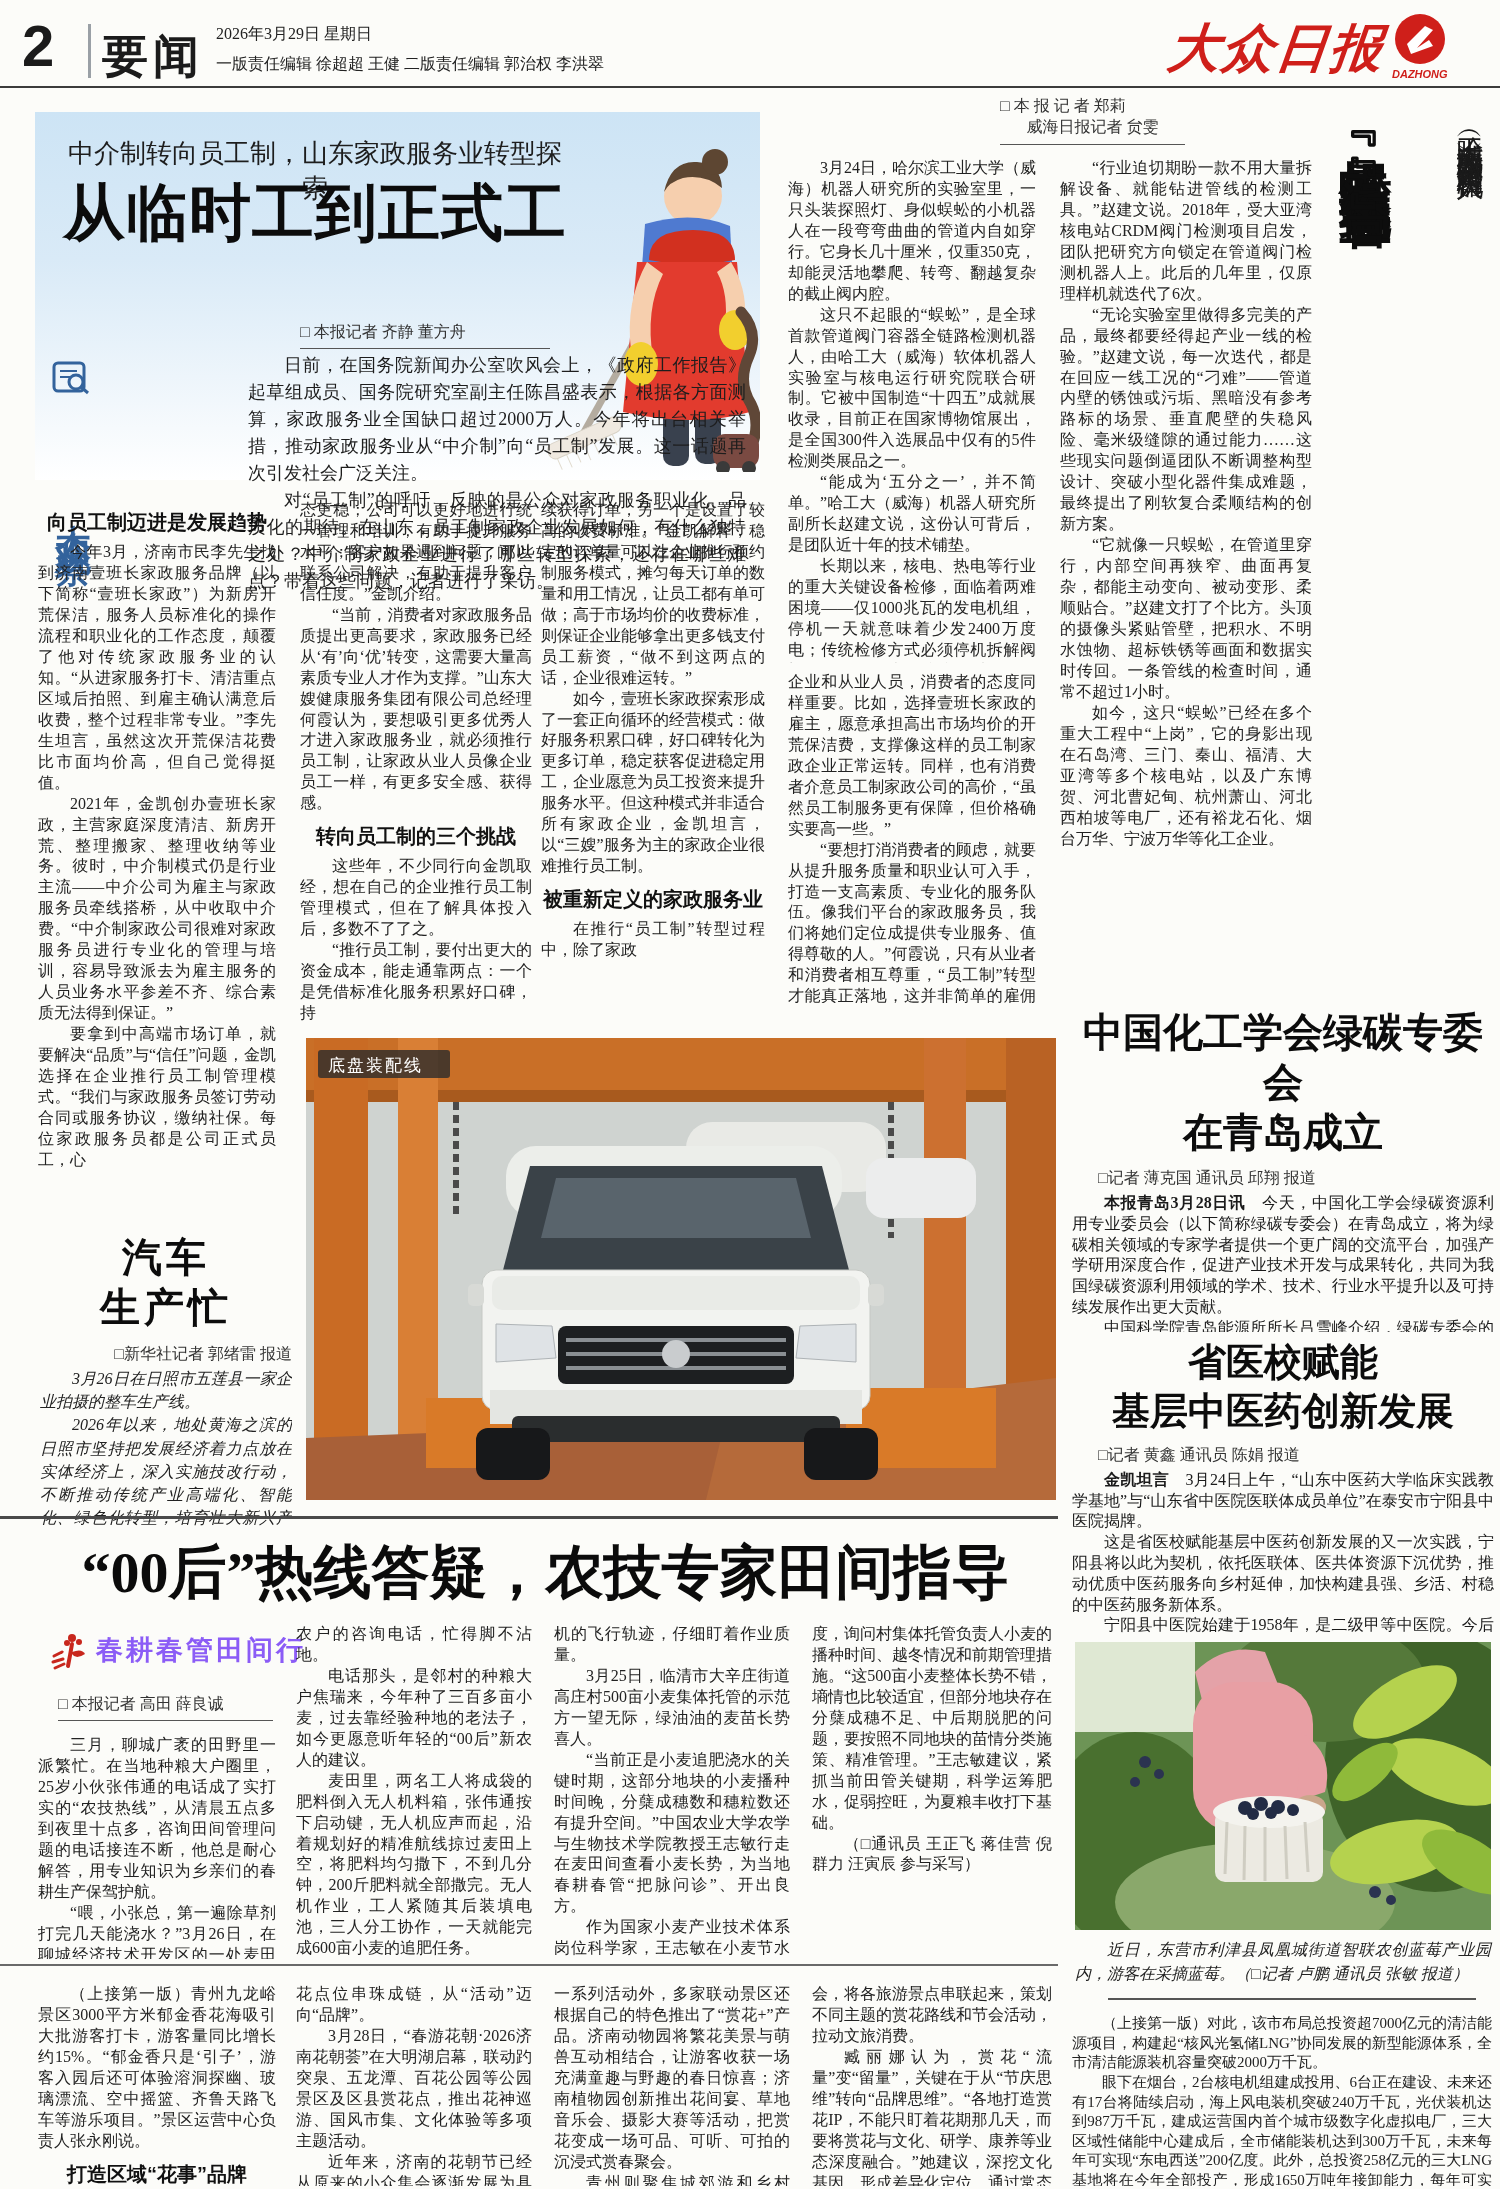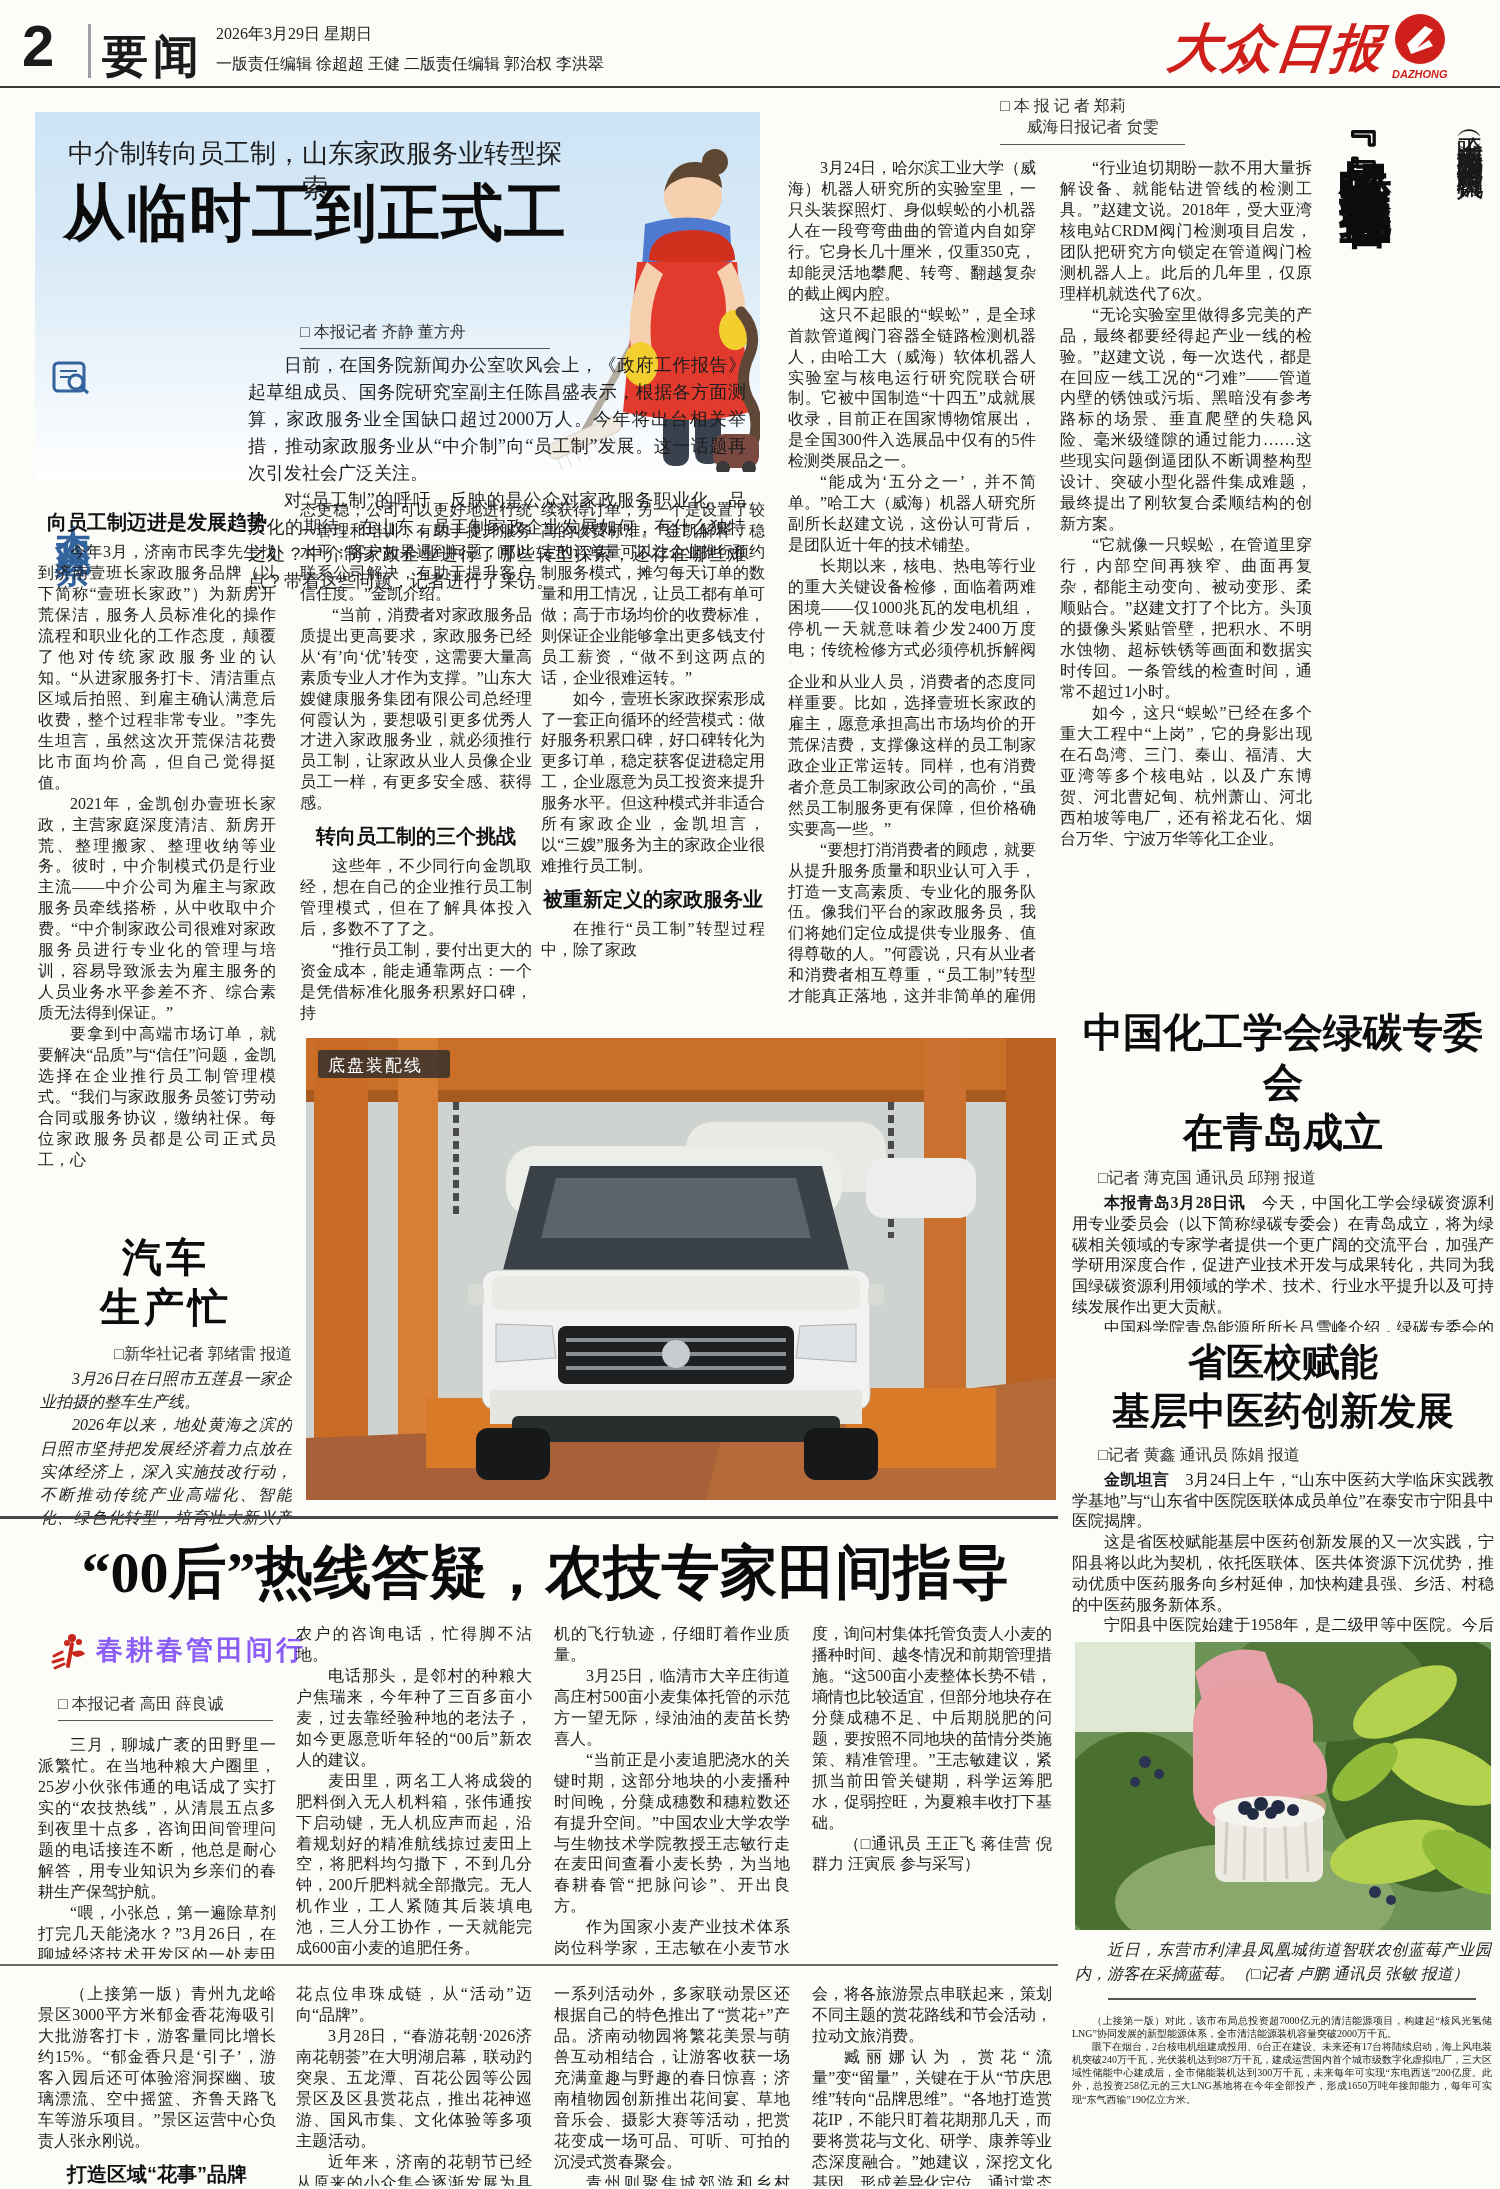--- a/index.html
+++ b/index.html
@@ -335,16 +335,16 @@
         <circle cx="84" cy="132" r="5"></circle>
         <circle cx="60" cy="140" r="5"></circle>
         <circle cx="300" cy="250" r="6"></circle>
         <circle cx="316" cy="258" r="5"></circle>
       </g>
   </svg>
 </div>
 <div class="abs kai" style="left:1075px;top:1938px;width:416px;font-size:16px;line-height:1.5;text-align:justify;text-indent:2em;color:#222;">近日，东营市利津县凤凰城街道智联农创蓝莓产业园内，游客在采摘蓝莓。（□记者  卢鹏  通讯员  张敏  报道）</div>
 
 <div class="hr" style="left:1108px;top:1998px;width:368px;height:2px;background:#555;"></div>
-<div class="col" style="left:1072px;top:2014px;width:420px;height:172px;font-size:10px;">
+<div class="col" style="left:1072px;top:2014px;width:420px;height:172px;font-size:15px;">
   <p class="p">（上接第一版）对此，该市布局总投资超7000亿元的清洁能源项目，构建起“核风光氢储LNG”协同发展的新型能源体系，全市清洁能源装机容量突破2000万千瓦。</p>
   <p class="p">眼下在烟台，2台核电机组建成投用、6台正在建设、未来还有17台将陆续启动，海上风电装机突破240万千瓦，光伏装机达到987万千瓦，建成运营国内首个城市级数字化虚拟电厂，三大区域性储能中心建成后，全市储能装机达到300万千瓦，未来每年可实现“东电西送”200亿度。此外，总投资258亿元的三大LNG基地将在今年全部投产，形成1650万吨年接卸能力，每年可实现“东气西输”190亿立方米。</p>
 </div>
 
 </body></html>

